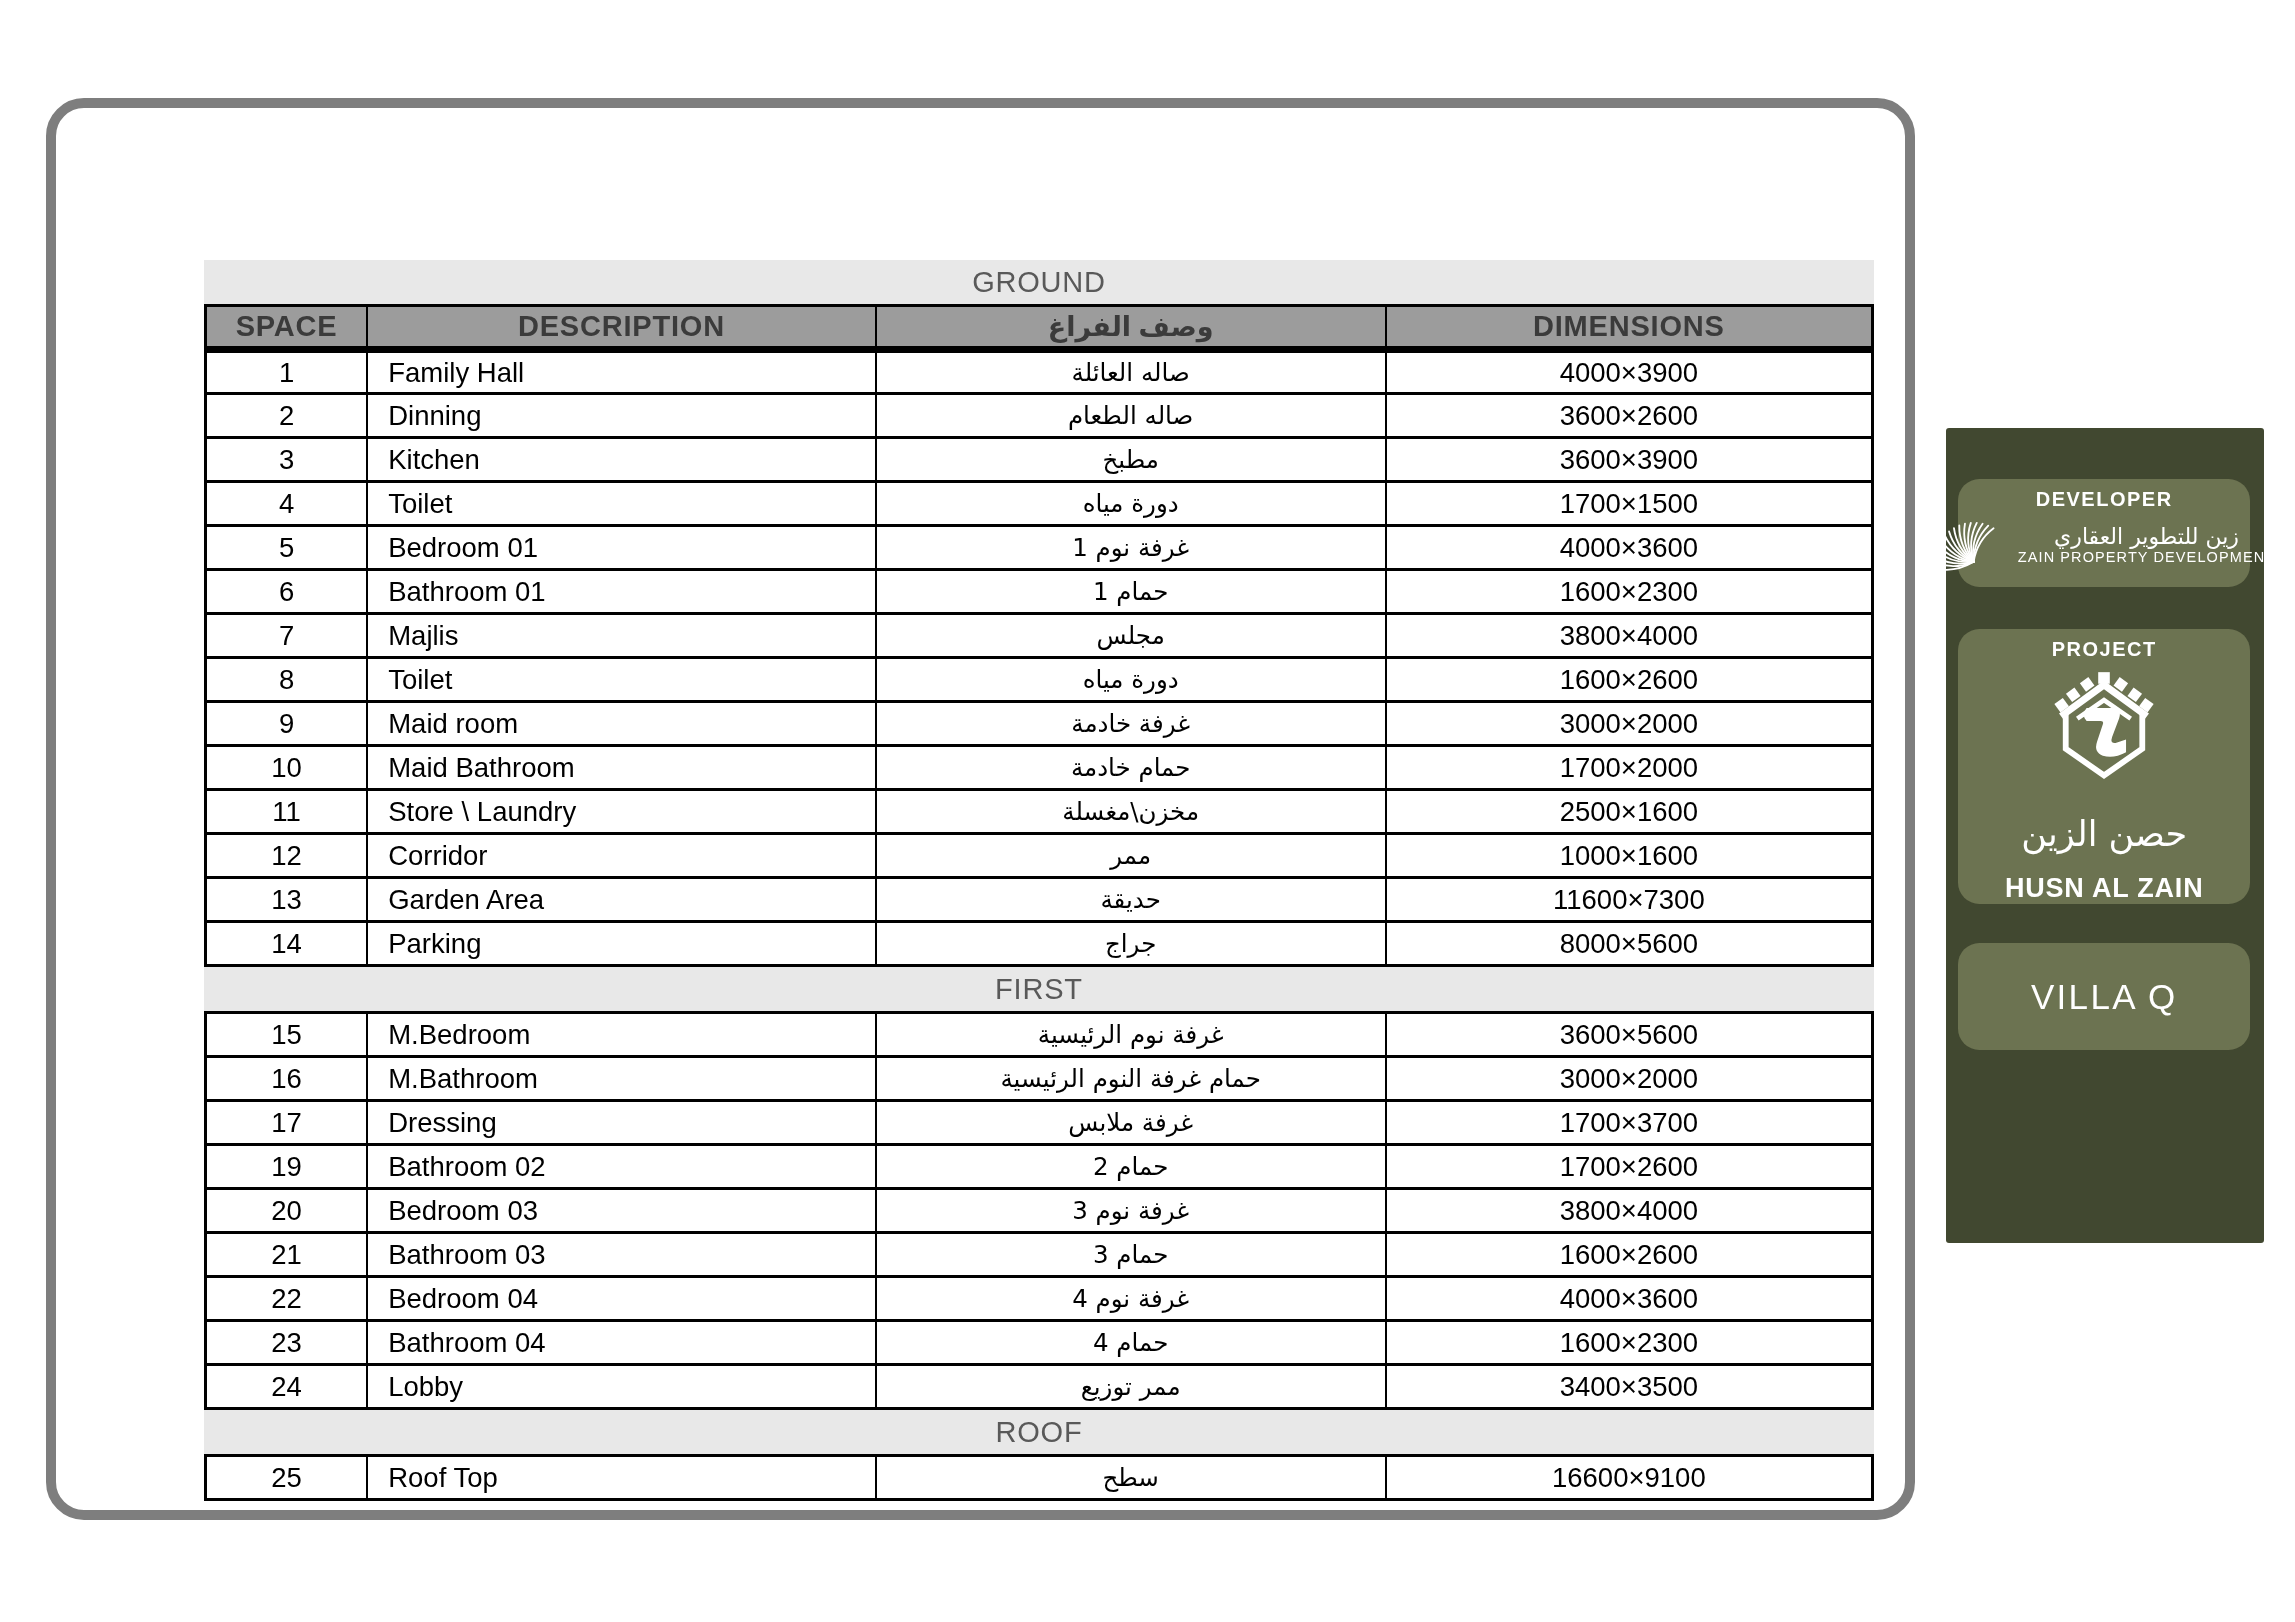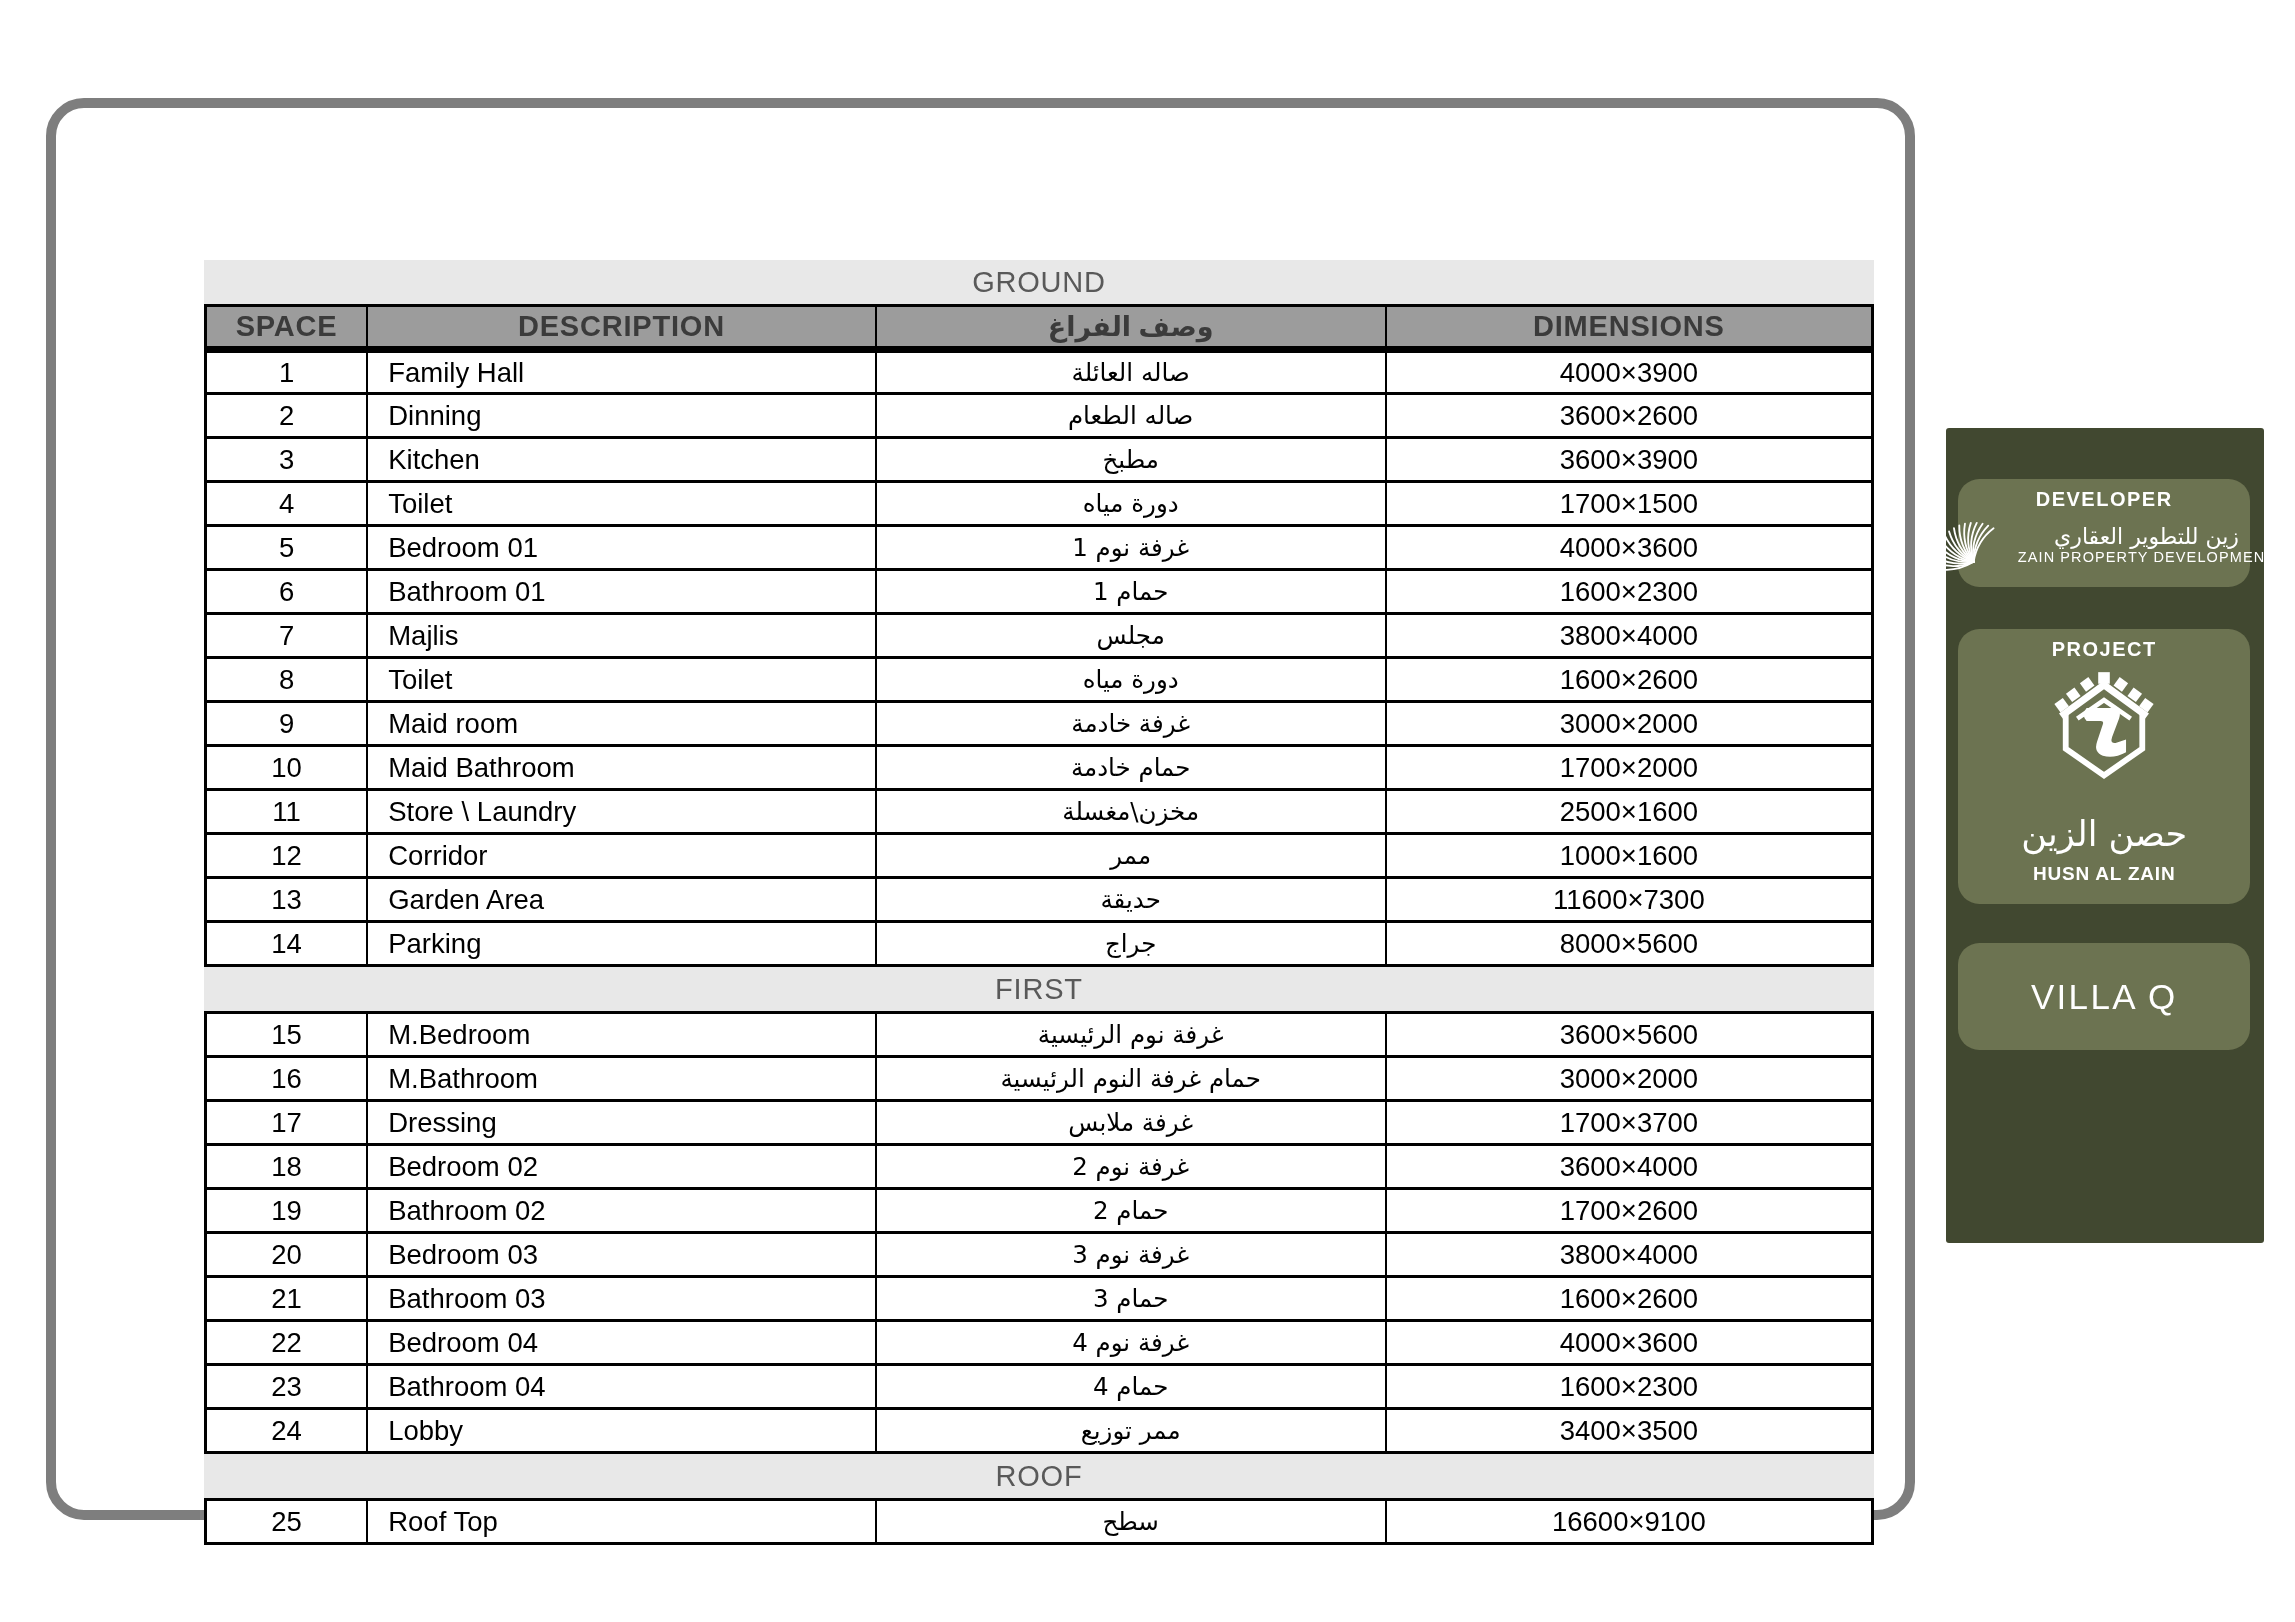--- a/index.html
+++ b/index.html
@@ -76,21 +76,21 @@
     display:flex;align-items:flex-end;gap:4.6px;margin-top:1.5px;width:100%;
     justify-content:center;padding:0 10.7px;
   }
   .dev-fan{width:80px;height:58px;flex:none;}
   .dev-fan path{stroke:#fff;stroke-width:3;fill:none;stroke-linecap:round;}
   .dev-text{display:flex;flex-direction:column;align-items:center;padding-bottom:4.6px;}
   .dev-ar{font-size:22px;font-family:"DejaVu Sans",sans-serif;direction:rtl;line-height:1.1;}
   .dev-en{font-size:14.5px;letter-spacing:1.1px;white-space:nowrap;line-height:1.2;}
   .proj-logo{width:116px;height:130px;margin-top:3.1px;}
   .proj-ar{font-size:35px;font-family:"DejaVu Sans",sans-serif;direction:rtl;margin-top:21px;line-height:1.1;}
-  .proj-en{font-size:19px;font-weight:bold;letter-spacing:0.8px;margin-top:9px;}
+  .proj-en{font-size:27px;font-weight:bold;letter-spacing:0.8px;margin-top:19px;}
   .villa-label{font-size:35px;letter-spacing:2.3px;}
 </style>
 </head>
 <body>
 
 <div class="card">
   <div class="table-zone">
 
   <div class="section-band">GROUND</div>
       <table>
@@ -214,26 +214,20 @@
             <td class="c-space">16</td>
             <td class="c-desc">M.Bathroom</td>
             <td class="c-ar">حمام غرفة النوم الرئيسية</td>
             <td class="c-dim">3000×2000</td>
           </tr>
           <tr>
             <td class="c-space">17</td>
             <td class="c-desc">Dressing</td>
             <td class="c-ar">غرفة ملابس</td>
             <td class="c-dim">1700×3700</td>
-          </tr>
-          <tr>
-            <td class="c-space">18</td>
-            <td class="c-desc">Bedroom 02</td>
-            <td class="c-ar">غرفة نوم 2</td>
-            <td class="c-dim">3600×4000</td>
           </tr>
           <tr>
             <td class="c-space">19</td>
             <td class="c-desc">Bathroom 02</td>
             <td class="c-ar">حمام 2</td>
             <td class="c-dim">1700×2600</td>
           </tr>
           <tr>
             <td class="c-space">20</td>
             <td class="c-desc">Bedroom 03</td>

